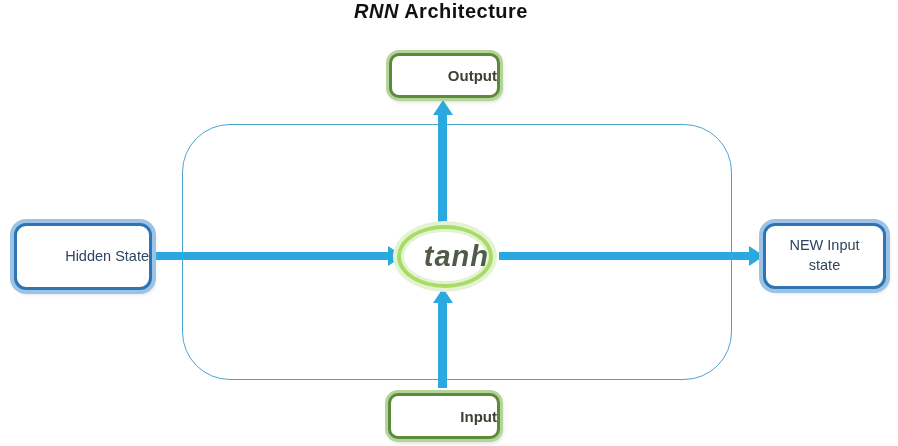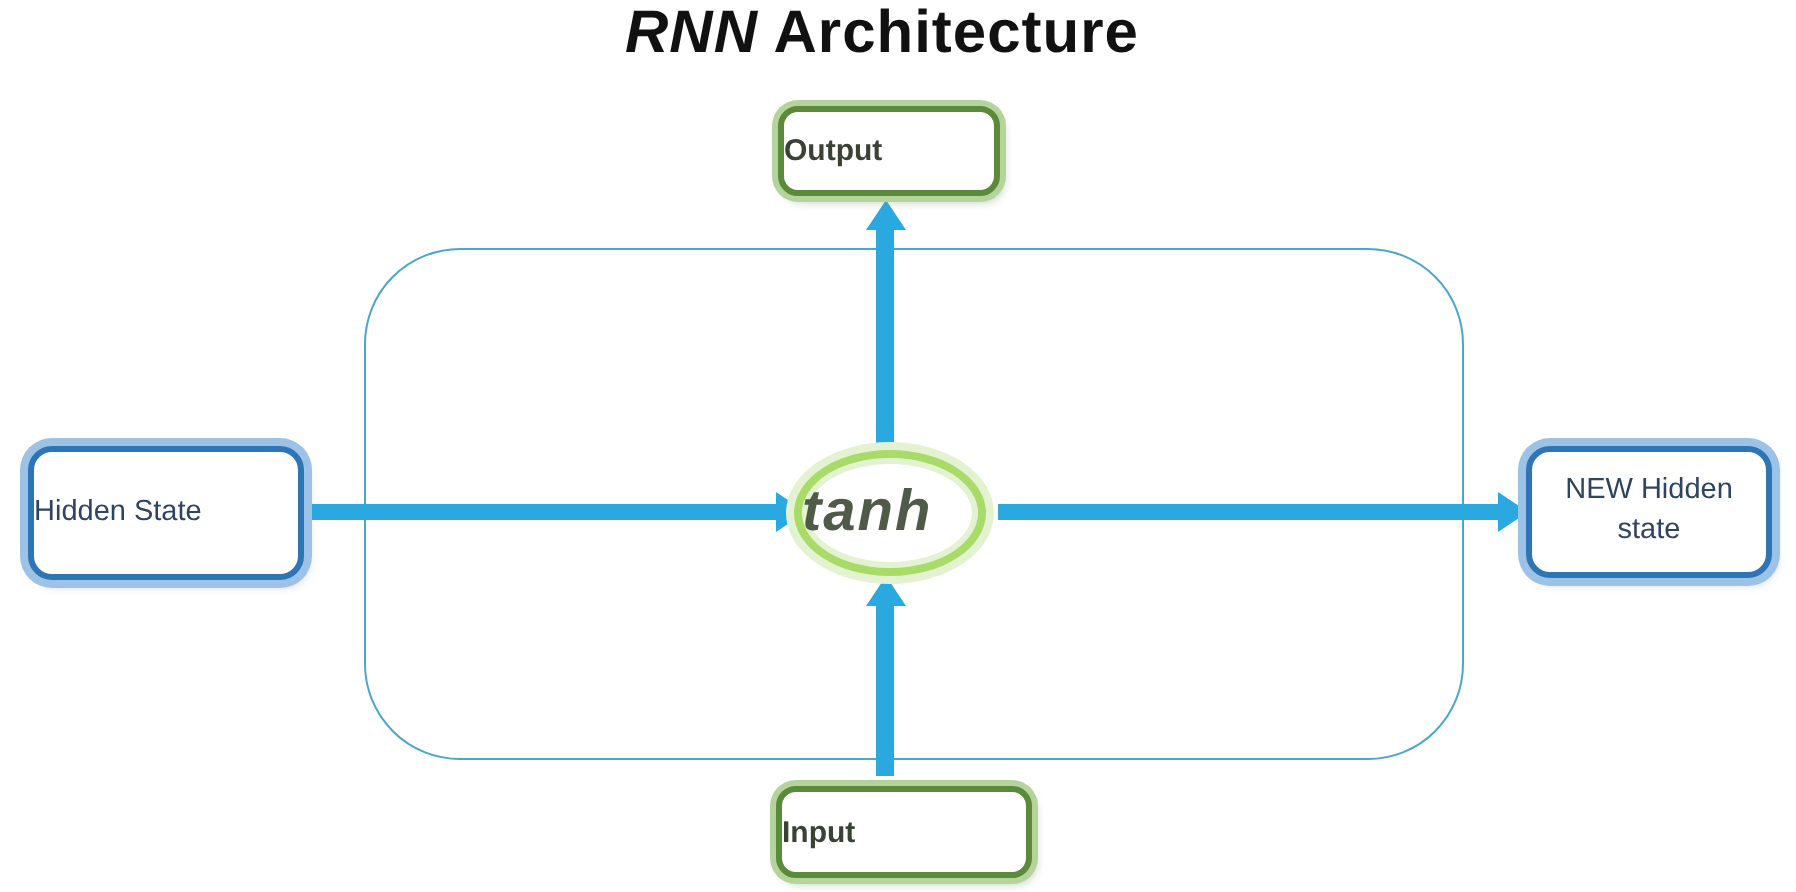--- a/index.html
+++ b/index.html
@@ -2,53 +2,53 @@
 <html style="--arrow: #29A9E0; --container-border: #4BA6CC; --green-border: #5A8A3A; --green-glow: #B5D49C; --green-text: #394233; --blue-border: #2E75B6; --blue-glow: #9CC3E5; --blue-text: #2F4460; --ellipse-border: #A8DB67; --ellipse-glow: #E3F3D1; --tanh-text: #4F5A49; --title-text: #111111;"><head>
 <meta charset="utf-8">
 <style>
   html,body{margin:0;padding:0;}
   body{
     width:898px;height:446px;position:relative;background:#ffffff;
     font-family:"Liberation Sans", sans-serif;overflow:hidden;
   }
   .title{
     position:absolute;top:0;left:0;width:882px;text-align:center;
-    font-size:30px;font-weight:bold;color:var(--title-text,#111111);
+    font-size:20px;font-weight:bold;color:var(--title-text,#111111);
     margin:0;letter-spacing:0.5px;
   }
   .title em{font-style:italic;font-weight:bold;}
 
   .loop-container{
     position:absolute;left:182px;top:124px;width:548px;height:254px;
     border:1px solid var(--container-border,#4BA6CC);
     border-radius:48px;background:transparent;
   }
 
   .node{
     position:absolute;background:#ffffff;display:flex;
-    align-items:center;justify-content:flex-start;text-align:center;
+    align-items:center;justify-content:flex-end;text-align:center;
     box-sizing:border-box;
   }
   .node.green{
     border:3px solid var(--green-border,#5A8A3A);
     box-shadow:0 0 0 3px var(--green-glow,#B5D49C), 2px 3px 5px rgba(120,150,110,0.45);
     border-radius:10px;
     color:var(--green-text,#394233);
     font-size:15px;font-weight:600;
   }
   .node.blue{
     border:3px solid var(--blue-border,#2E75B6);
     box-shadow:0 0 0 4px var(--blue-glow,#9CC3E5), 2px 3px 5px rgba(120,140,170,0.45);
     border-radius:12px;
     color:var(--blue-text,#2F4460);
     font-size:14.5px;font-weight:500;
     line-height:1.35;
   }
   .node-output{left:389px;top:53px;width:111px;height:45px;}
-  .node-input{left:388px;top:393px;width:128px;height:46px;}
+  .node-input{left:388px;top:393px;width:112px;height:46px;}
   .node-hidden{left:14px;top:223px;width:138px;height:67px;}
   .node-newhidden{left:763px;top:223px;width:123px;height:66px;padding:4px 10px;}
 
   .node-tanh{
     left:397px;top:225px;width:96px;height:63px;
     border:4px solid var(--ellipse-border,#A8DB67);
     box-shadow:0 0 0 4px var(--ellipse-glow,#E3F3D1), inset 0 0 0 3px var(--ellipse-glow,#E3F3D1);
     border-radius:50%;
     color:var(--tanh-text,#4F5A49);
     font-size:29px;font-style:italic;font-weight:600;
@@ -109,18 +109,18 @@
 
 <div class="node blue node-hidden">
   <span>Hidden State</span>
 </div>
 
 <div class="node node-tanh">
   <span>tanh</span>
 </div>
 
 <div class="node blue node-newhidden">
-  <span>NEW Hidden state</span>
+  <span>NEW Input state</span>
 </div>
 
 <div class="node green node-input">
   <span>Input</span>
 </div>
 
 </body></html>

